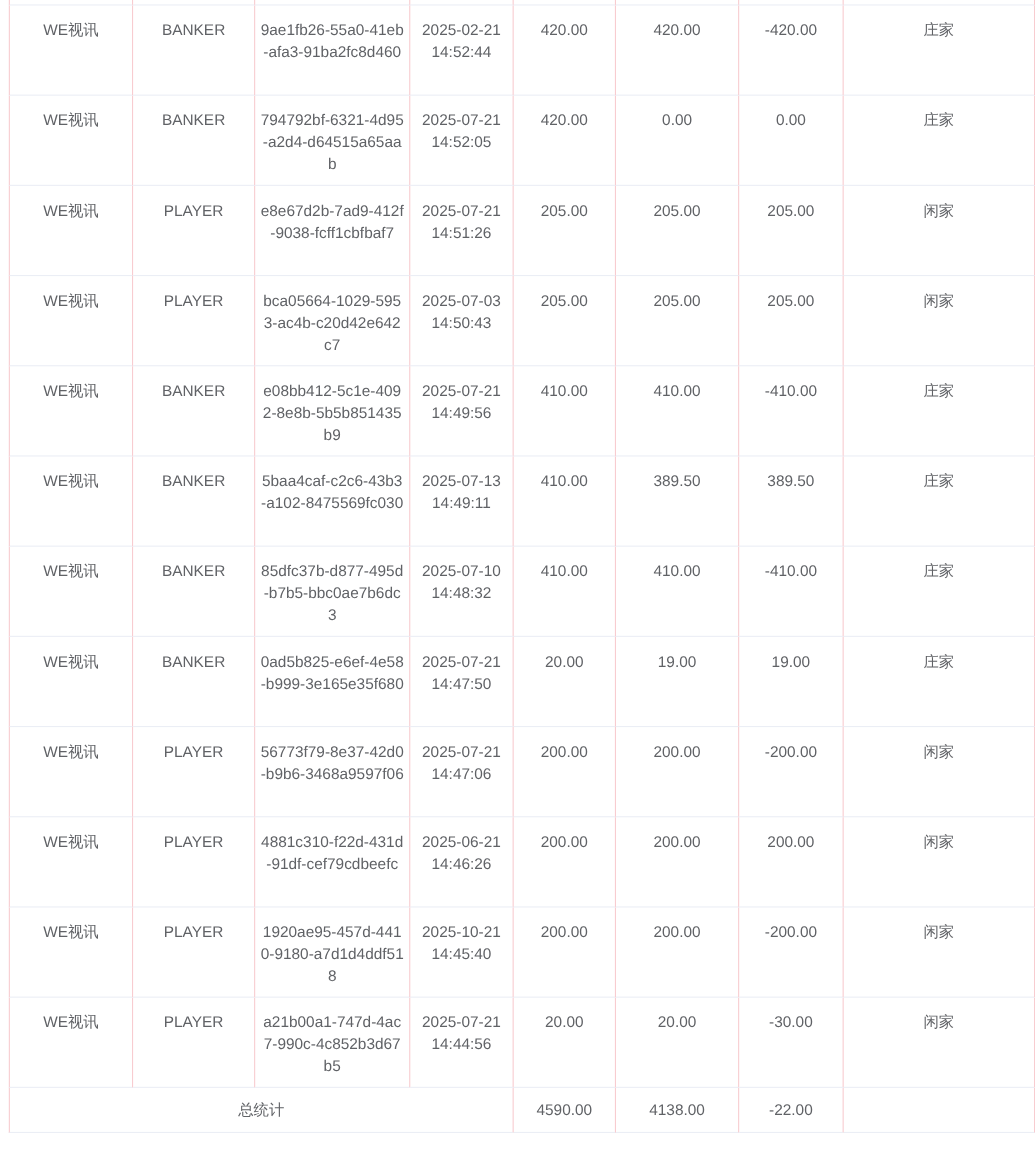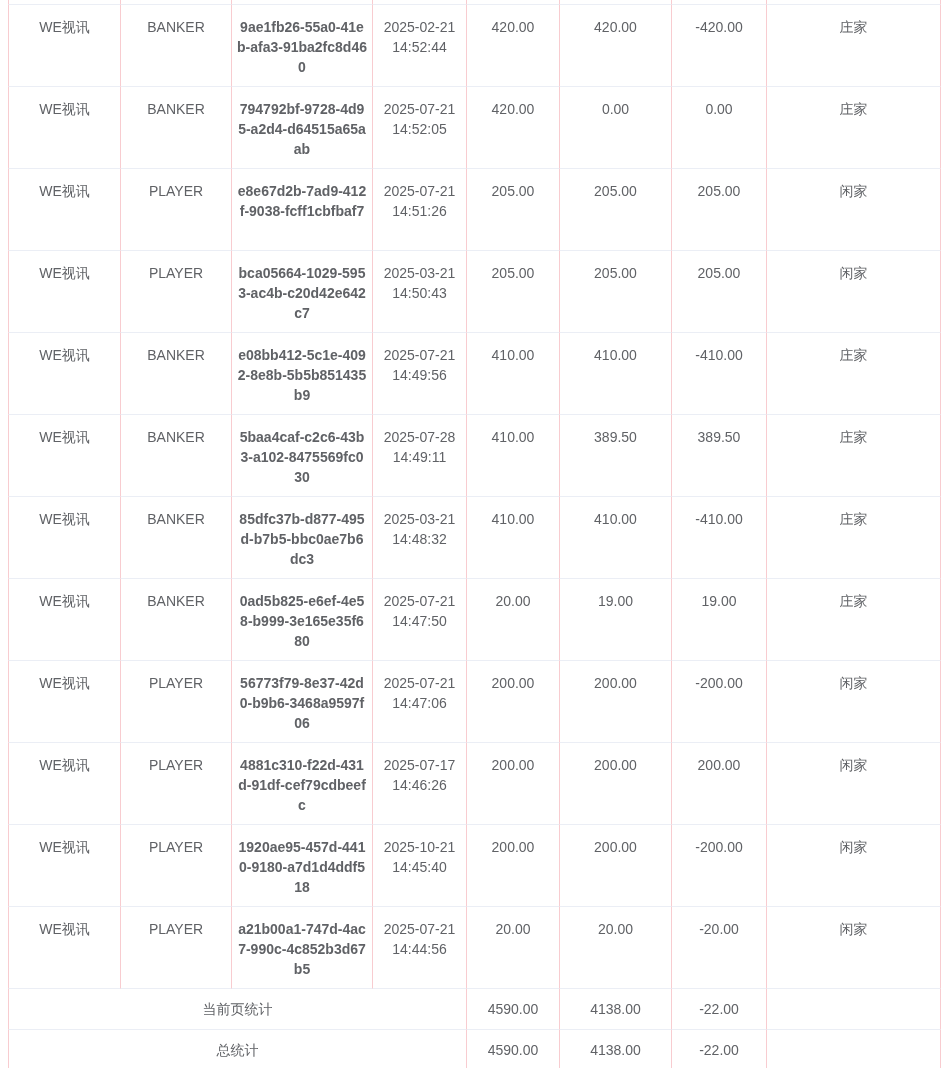--- a/index.html
+++ b/index.html
@@ -38,21 +38,20 @@
   table.bet-table tr td.footer-label {
     border-left: 1px solid #f8ccd0;
   }
   
   tr.partial-top td {
     height: 5px;
     padding: 0;
   }
   td.col-order_id {
     word-break: break-all;
-    font-weight: bold;
   }
   tr.footer-row td {
     height: 41px;
     padding: 0 5px;
     vertical-align: middle;
   }
   td.footer-label {
     border-right: 1px solid #f8ccd0;
   }
 </style>
@@ -89,72 +88,72 @@
           <td class="col-order_id">9ae1fb26-55a0-41eb-afa3-91ba2fc8d460</td>
           <td class="col-time">2025-02-21 14:52:44</td>
           <td class="col-bet_amount">420.00</td>
           <td class="col-valid_amount">420.00</td>
           <td class="col-win_loss">-420.00</td>
           <td class="col-result">庄家</td>
         </tr>
         <tr>
           <td class="col-platform">WE视讯</td>
           <td class="col-bet_type">BANKER</td>
-          <td class="col-order_id">794792bf-9728-4d95-a2d4-d64515a65aab</td>
+          <td class="col-order_id">794792bf-6321-4d95-a2d4-d64515a65aab</td>
           <td class="col-time">2025-07-21 14:52:05</td>
           <td class="col-bet_amount">420.00</td>
           <td class="col-valid_amount">0.00</td>
           <td class="col-win_loss">0.00</td>
           <td class="col-result">庄家</td>
         </tr>
         <tr>
           <td class="col-platform">WE视讯</td>
           <td class="col-bet_type">PLAYER</td>
           <td class="col-order_id">e8e67d2b-7ad9-412f-9038-fcff1cbfbaf7</td>
           <td class="col-time">2025-07-21 14:51:26</td>
           <td class="col-bet_amount">205.00</td>
           <td class="col-valid_amount">205.00</td>
           <td class="col-win_loss">205.00</td>
           <td class="col-result">闲家</td>
         </tr>
         <tr>
           <td class="col-platform">WE视讯</td>
           <td class="col-bet_type">PLAYER</td>
           <td class="col-order_id">bca05664-1029-5953-ac4b-c20d42e642c7</td>
-          <td class="col-time">2025-03-21 14:50:43</td>
+          <td class="col-time">2025-07-03 14:50:43</td>
           <td class="col-bet_amount">205.00</td>
           <td class="col-valid_amount">205.00</td>
           <td class="col-win_loss">205.00</td>
           <td class="col-result">闲家</td>
         </tr>
         <tr>
           <td class="col-platform">WE视讯</td>
           <td class="col-bet_type">BANKER</td>
           <td class="col-order_id">e08bb412-5c1e-4092-8e8b-5b5b851435b9</td>
           <td class="col-time">2025-07-21 14:49:56</td>
           <td class="col-bet_amount">410.00</td>
           <td class="col-valid_amount">410.00</td>
           <td class="col-win_loss">-410.00</td>
           <td class="col-result">庄家</td>
         </tr>
         <tr>
           <td class="col-platform">WE视讯</td>
           <td class="col-bet_type">BANKER</td>
           <td class="col-order_id">5baa4caf-c2c6-43b3-a102-8475569fc030</td>
-          <td class="col-time">2025-07-28 14:49:11</td>
+          <td class="col-time">2025-07-13 14:49:11</td>
           <td class="col-bet_amount">410.00</td>
           <td class="col-valid_amount">389.50</td>
           <td class="col-win_loss">389.50</td>
           <td class="col-result">庄家</td>
         </tr>
         <tr>
           <td class="col-platform">WE视讯</td>
           <td class="col-bet_type">BANKER</td>
           <td class="col-order_id">85dfc37b-d877-495d-b7b5-bbc0ae7b6dc3</td>
-          <td class="col-time">2025-03-21 14:48:32</td>
+          <td class="col-time">2025-07-10 14:48:32</td>
           <td class="col-bet_amount">410.00</td>
           <td class="col-valid_amount">410.00</td>
           <td class="col-win_loss">-410.00</td>
           <td class="col-result">庄家</td>
         </tr>
         <tr>
           <td class="col-platform">WE视讯</td>
           <td class="col-bet_type">BANKER</td>
           <td class="col-order_id">0ad5b825-e6ef-4e58-b999-3e165e35f680</td>
           <td class="col-time">2025-07-21 14:47:50</td>
@@ -170,21 +169,21 @@
           <td class="col-time">2025-07-21 14:47:06</td>
           <td class="col-bet_amount">200.00</td>
           <td class="col-valid_amount">200.00</td>
           <td class="col-win_loss">-200.00</td>
           <td class="col-result">闲家</td>
         </tr>
         <tr>
           <td class="col-platform">WE视讯</td>
           <td class="col-bet_type">PLAYER</td>
           <td class="col-order_id">4881c310-f22d-431d-91df-cef79cdbeefc</td>
-          <td class="col-time">2025-07-17 14:46:26</td>
+          <td class="col-time">2025-06-21 14:46:26</td>
           <td class="col-bet_amount">200.00</td>
           <td class="col-valid_amount">200.00</td>
           <td class="col-win_loss">200.00</td>
           <td class="col-result">闲家</td>
         </tr>
         <tr>
           <td class="col-platform">WE视讯</td>
           <td class="col-bet_type">PLAYER</td>
           <td class="col-order_id">1920ae95-457d-4410-9180-a7d1d4ddf518</td>
           <td class="col-time">2025-10-21 14:45:40</td>
@@ -193,29 +192,22 @@
           <td class="col-win_loss">-200.00</td>
           <td class="col-result">闲家</td>
         </tr>
         <tr>
           <td class="col-platform">WE视讯</td>
           <td class="col-bet_type">PLAYER</td>
           <td class="col-order_id">a21b00a1-747d-4ac7-990c-4c852b3d67b5</td>
           <td class="col-time">2025-07-21 14:44:56</td>
           <td class="col-bet_amount">20.00</td>
           <td class="col-valid_amount">20.00</td>
-          <td class="col-win_loss">-20.00</td>
-          <td class="col-result">闲家</td>
-        </tr>
-        <tr class="footer-row">
-          <td colspan="4" class="footer-label">当前页统计</td>
-          <td>4590.00</td>
-          <td>4138.00</td>
-          <td>-22.00</td>
-          <td></td>
+          <td class="col-win_loss">-30.00</td>
+          <td class="col-result">闲家</td>
         </tr>
         <tr class="footer-row">
           <td colspan="4" class="footer-label">总统计</td>
           <td>4590.00</td>
           <td>4138.00</td>
           <td>-22.00</td>
           <td></td>
         </tr>
       </tbody>
   </table>

